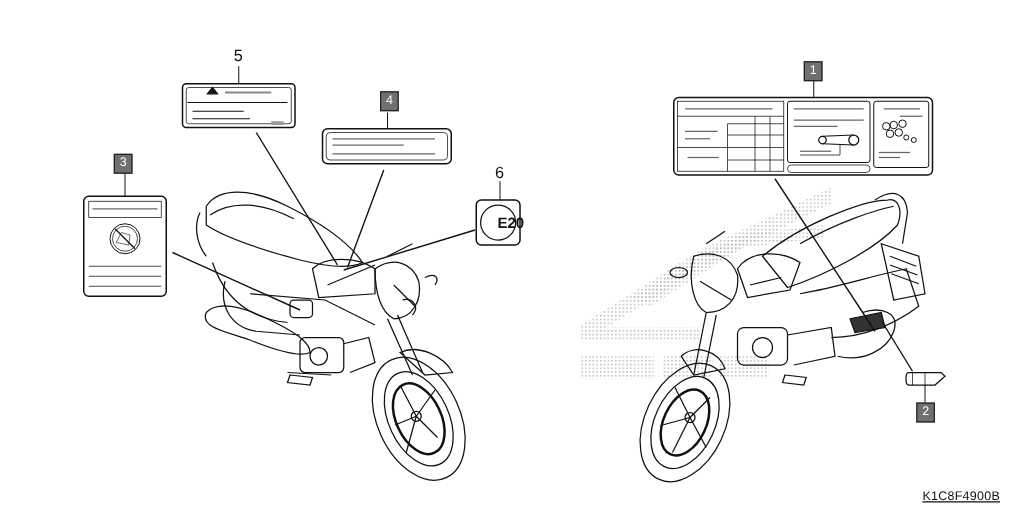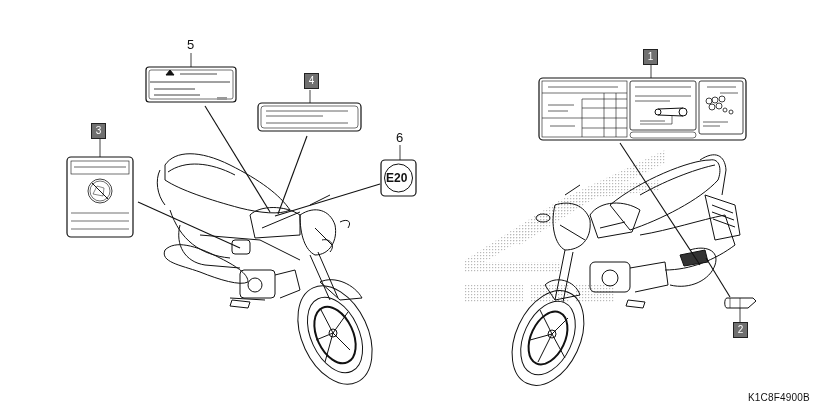--- a/index.html
+++ b/index.html
@@ -1,21 +1,21 @@
 <!DOCTYPE html>
 <html><head>
 <meta charset="utf-8">
 <style>
   html, body { margin:0; padding:0; background:#ffffff; }
   body { width:822px; height:411px; position:relative; overflow:hidden; font-family:"Liberation Sans", sans-serif; }
   #stage { position:absolute; left:0; top:0; width:822px; height:411px; }
   .callout-num { position:absolute; font-size:13px; color:#111; font-family:"Liberation Sans", sans-serif; }
   .callout-box { position:absolute; width:13px; height:14px; background:#707070; border:1px solid #222; color:#fff; font-size:10px; text-align:center; line-height:14px; font-family:"Liberation Sans", sans-serif; }
   .e20 { position:absolute; font-weight:bold; font-size:12px; color:#111; font-family:"Liberation Sans", sans-serif; }
-  .code { position:absolute; right:12px; bottom:8px; font-size:10px; color:#111; letter-spacing:0.2px; font-family:"Liberation Sans", sans-serif; }
+  .code { position:absolute; right:22px; bottom:8px; font-size:10px; color:#111; letter-spacing:0.2px; font-family:"Liberation Sans", sans-serif;text-decoration:underline; }
 </style>
 </head>
 <body>
 
 <div id="stage">
 <svg width="822" height="411" viewBox="0 0 822 411" xmlns="http://www.w3.org/2000/svg">
   <defs>
     <pattern id="dots" width="3" height="3" patternUnits="userSpaceOnUse">
       <rect x="0" y="0" width="1.2" height="1.2" fill="#b8b8b8"></rect>
     </pattern>
@@ -217,18 +217,18 @@
     <line x1="620" y1="143" x2="700" y2="265"></line>
     <line x1="706" y1="258" x2="730" y2="297"></line>
   </g>
 </svg>
 
 
 <div class="callout-num" style="left:187px; top:37px;">5</div>
 <div class="callout-box" style="left:304px; top:73px;">4</div>
 <div class="callout-box" style="left:91px; top:123px;">3</div>
 <div class="callout-num" style="left:396px; top:130px;">6</div>
-<div class="e20" style="left:386px; top:171px;">E20</div>
+<div class="e20" style="left:386px; top:171px;padding-left:12px;">E20</div>
 <div class="callout-box" style="left:643px; top:49px;">1</div>
 <div class="callout-box" style="left:733px; top:322px;">2</div>
 
 <div class="code">K1C8F4900B</div>
 </div>
 
 </body></html>

